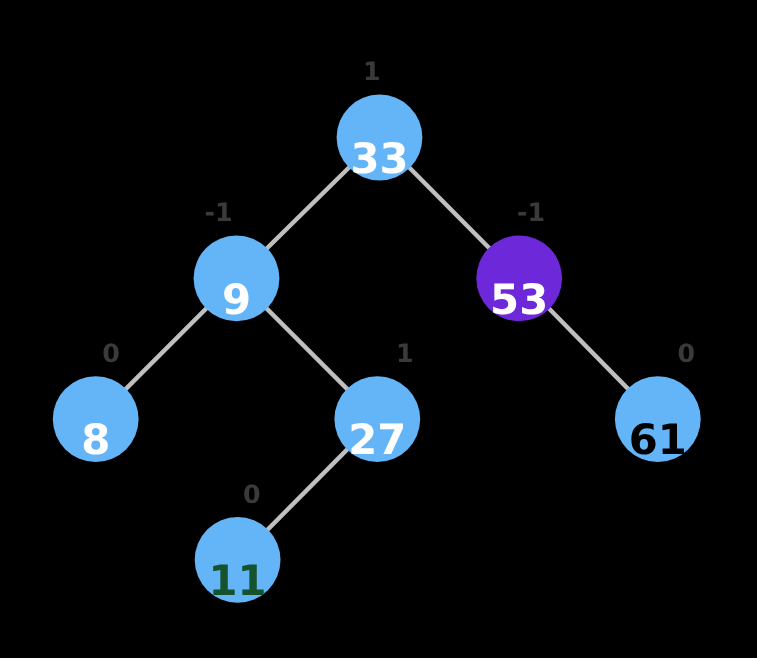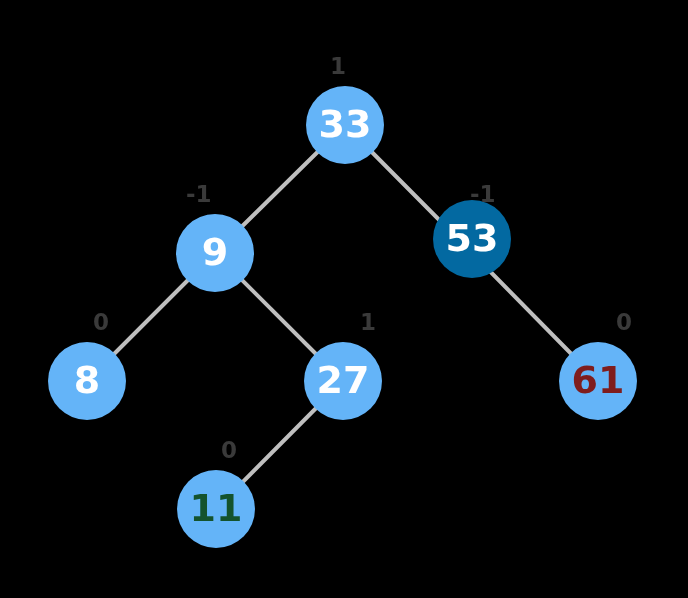--- a/index.html
+++ b/index.html
@@ -19,21 +19,21 @@
     position: absolute;
     left: 0;
     top: 0;
     width: 688px;
     height: 598px;
   }
   .tree-node {
     position: absolute;
     border-radius: 50%;
     display: flex;
-    align-items: center;
+    align-items: flex-end;
     justify-content: center;
     color: #ffffff;
     font-weight: bold;
     line-height: 1;
     box-sizing: border-box;
   }
   .node-label {
     display: block;
     transform: translateY(-1px);
   }
@@ -58,30 +58,30 @@
       <line x1="472" y1="253" x2="598" y2="381" stroke="#bfbfbf" stroke-width="4" stroke-linecap="round"></line>
       <line x1="343" y1="381" x2="216" y2="509" stroke="#bfbfbf" stroke-width="4" stroke-linecap="round"></line>
     </svg>
   <div id="node-layer">
       <div class="tree-node" style="left: 306px; top: 86px; width: 78px; height: 78px; background: rgb(100, 180, 248); font-size: 38px; color: rgb(255, 255, 255);">
         <span class="node-label">33</span>
       </div>
       <div class="tree-node" style="left: 176px; top: 214px; width: 78px; height: 78px; background: rgb(100, 180, 248); font-size: 38px; color: rgb(255, 255, 255);">
         <span class="node-label">9</span>
       </div>
-      <div class="tree-node" style="left: 433px; top: 200px; width: 78px; height: 78px; background: #0369a1; font-size: 38px; color: rgb(255, 255, 255);">
+      <div class="tree-node" style="left: 433px; top: 214px; width: 78px; height: 78px; background: #6d28d9; font-size: 38px; color: rgb(255, 255, 255);">
         <span class="node-label">53</span>
       </div>
       <div class="tree-node" style="left: 48px; top: 342px; width: 78px; height: 78px; background: rgb(100, 180, 248); font-size: 38px; color: rgb(255, 255, 255);">
         <span class="node-label">8</span>
       </div>
       <div class="tree-node" style="left: 304px; top: 342px; width: 78px; height: 78px; background: rgb(100, 180, 248); font-size: 38px; color: rgb(255, 255, 255);">
         <span class="node-label">27</span>
       </div>
-      <div class="tree-node" style="left: 559px; top: 342px; width: 78px; height: 78px; background: rgb(100, 180, 248); font-size: 38px; color: #7f1d1d;">
+      <div class="tree-node" style="left: 559px; top: 342px; width: 78px; height: 78px; background: rgb(100, 180, 248); font-size: 38px; color: #000000;">
         <span class="node-label">61</span>
       </div>
       <div class="tree-node" style="left: 177px; top: 470px; width: 78px; height: 78px; background: rgb(100, 180, 248); font-size: 38px; color: #14532d;">
         <span class="node-label">11</span>
       </div>
     </div>
   <div id="bf-layer">
       <div class="balance-factor" style="left: 330px; top: 55px; color: rgb(58, 58, 58);">1</div>
       <div class="balance-factor" style="left: 186px; top: 183px; color: rgb(58, 58, 58);">-1</div>
       <div class="balance-factor" style="left: 470px; top: 183px; color: rgb(58, 58, 58);">-1</div>

